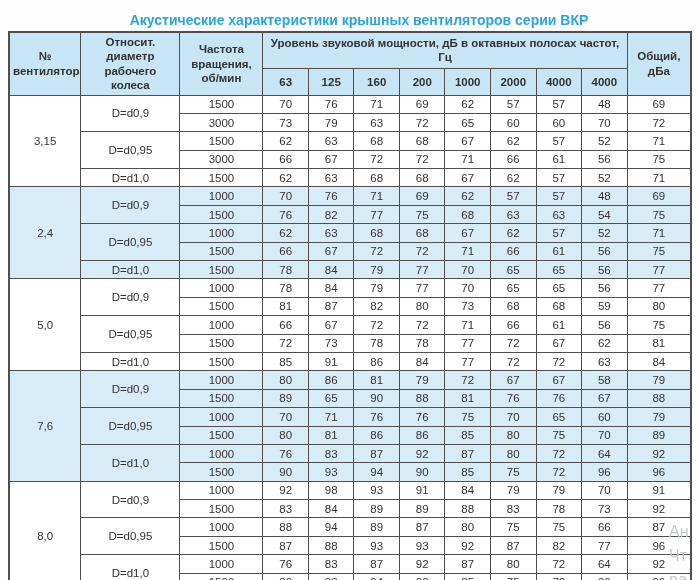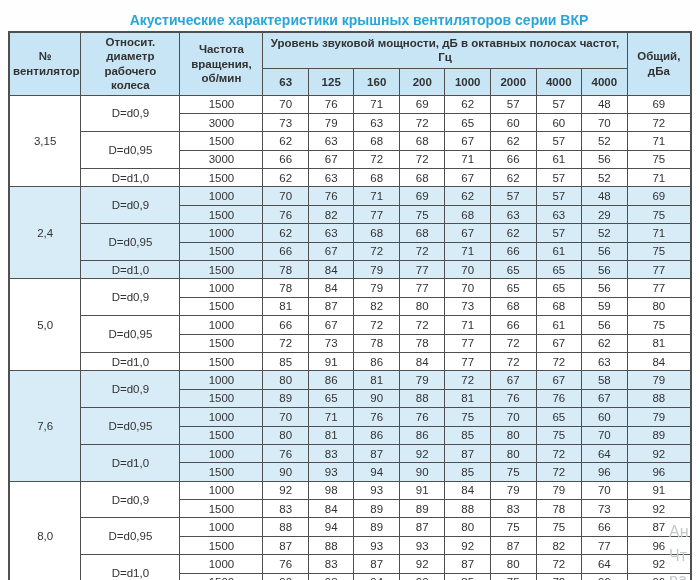--- a/index.html
+++ b/index.html
@@ -179,21 +179,21 @@
       </tr>
       <tr class="shaded">
         <td>1500</td>
         <td>76</td>
         <td>82</td>
         <td>77</td>
         <td>75</td>
         <td>68</td>
         <td>63</td>
         <td>63</td>
-        <td>29</td>
+        <td>54</td>
         <td>75</td>
       </tr>
       <tr class="shaded">
         <td rowspan="2">D=d0,95</td>
         <td>1000</td>
         <td>62</td>
         <td>63</td>
         <td>68</td>
         <td>68</td>
         <td>67</td>

